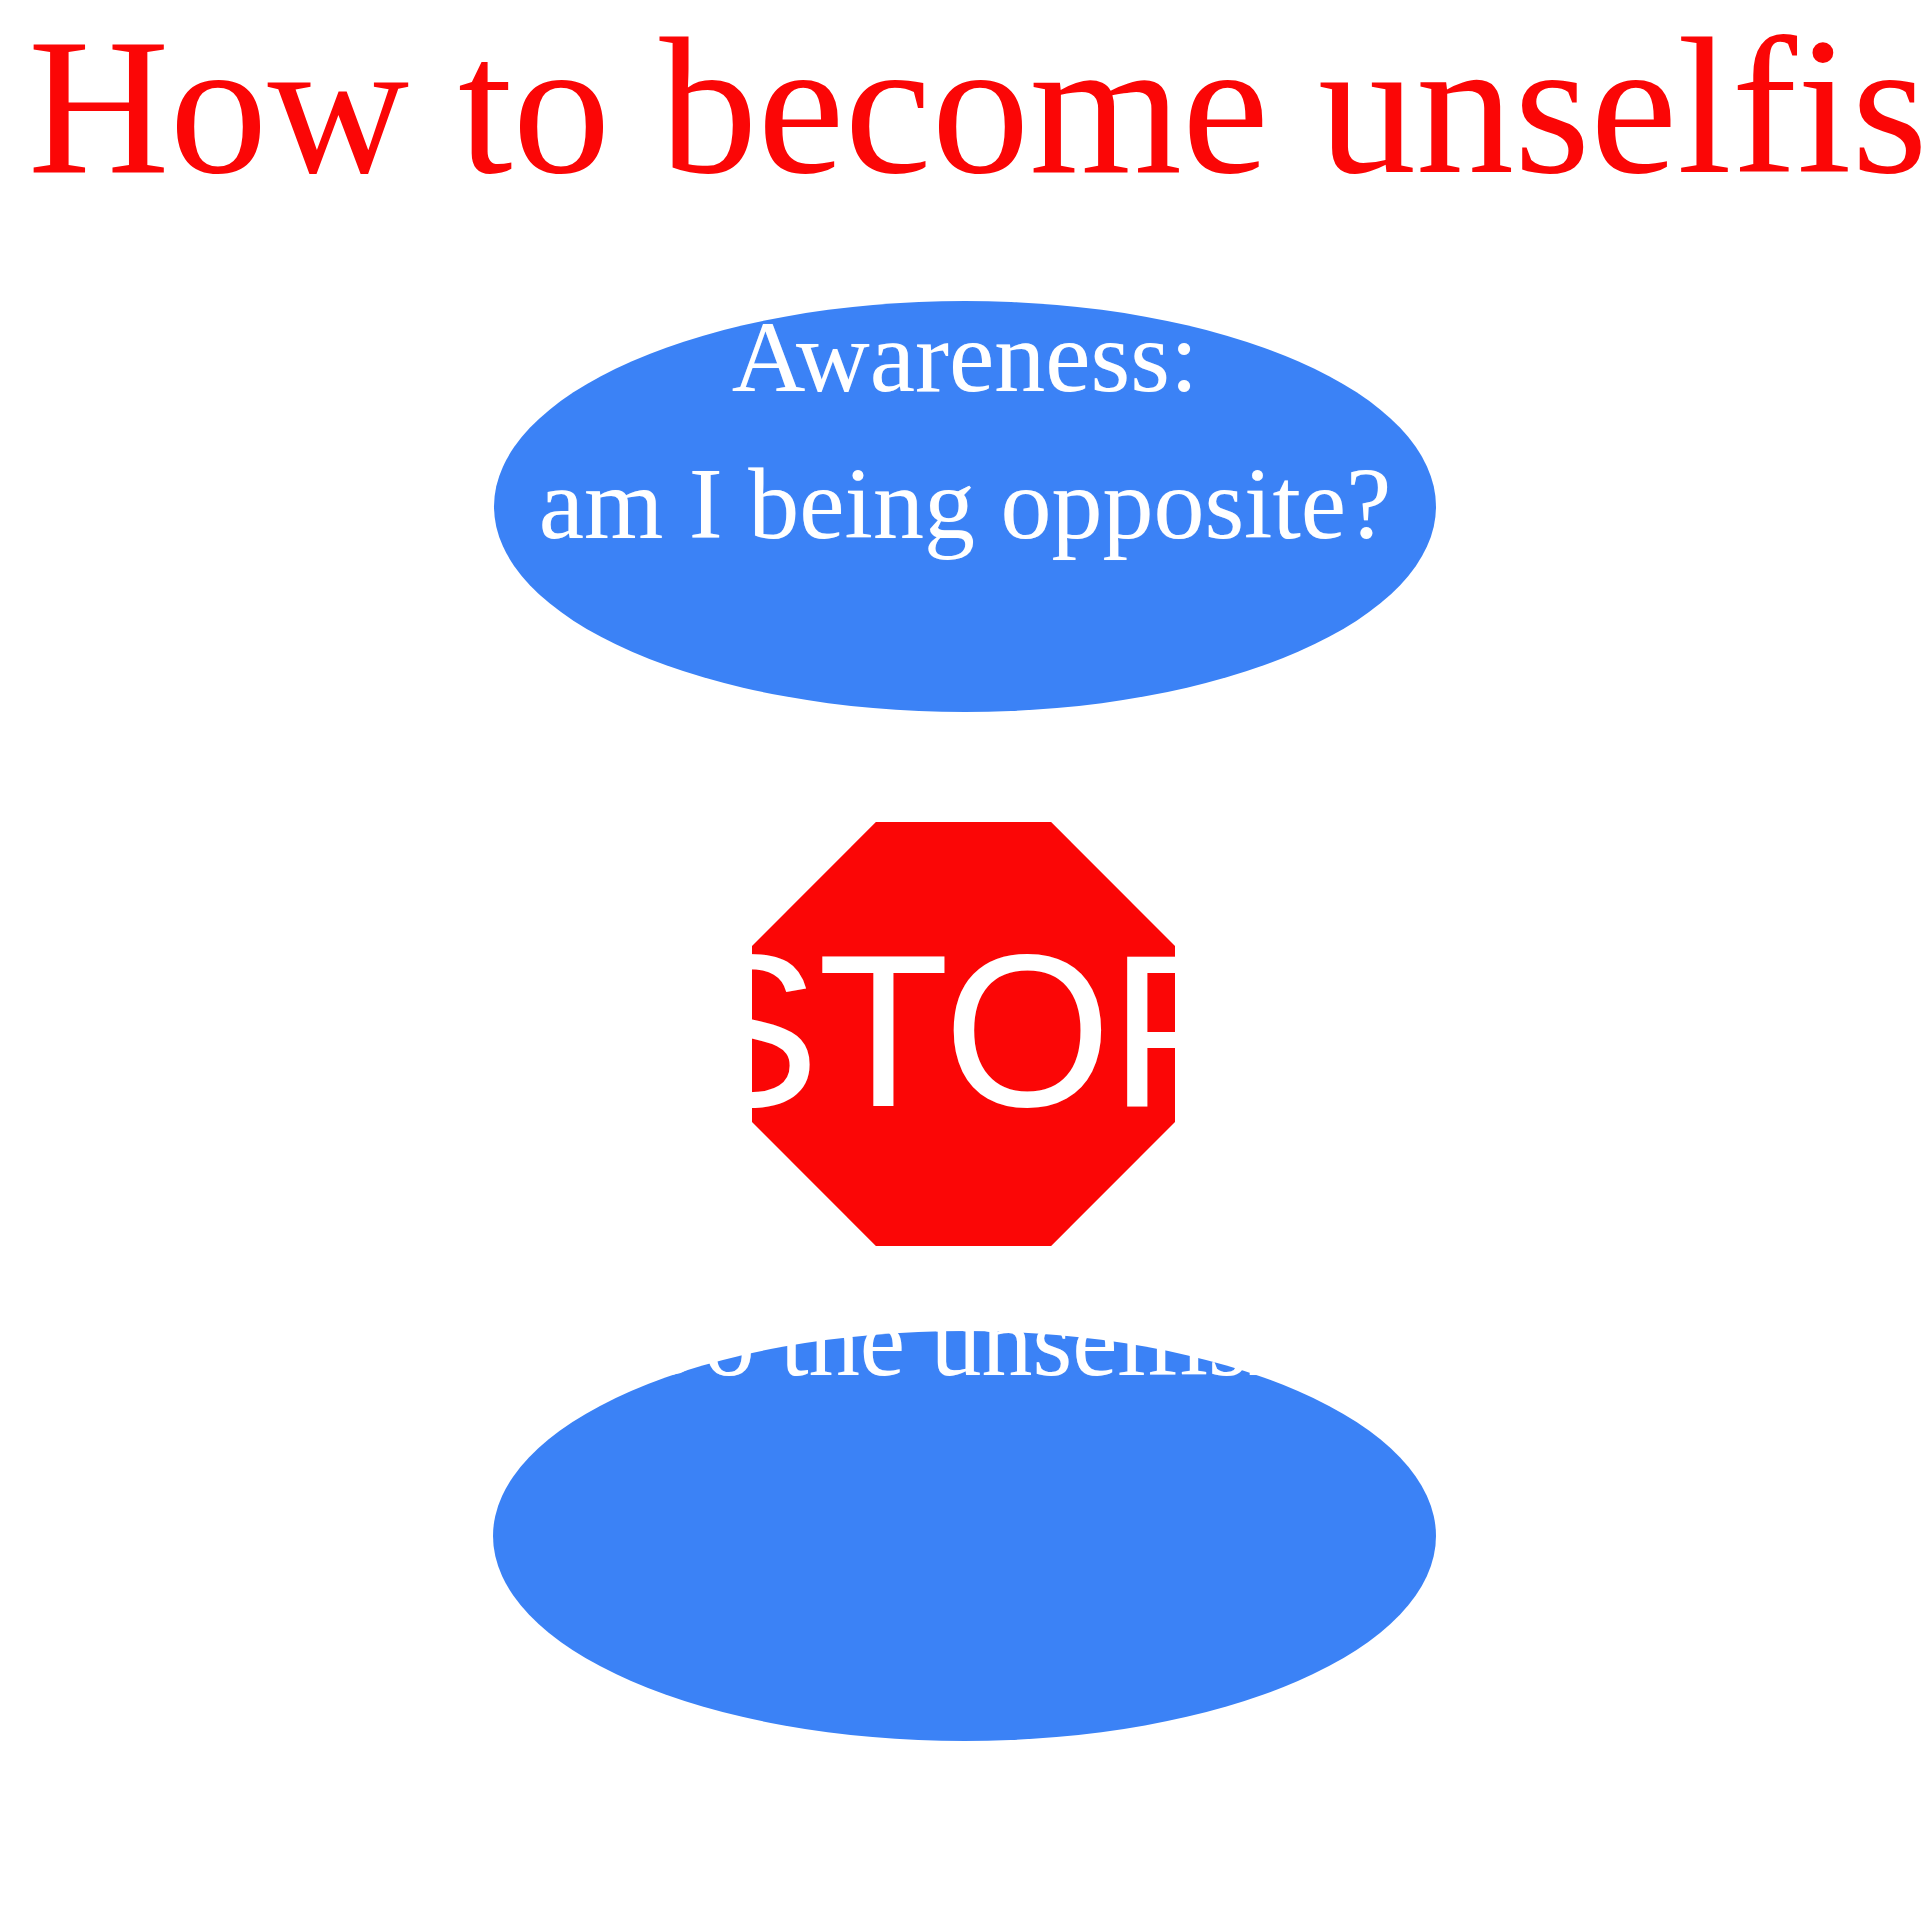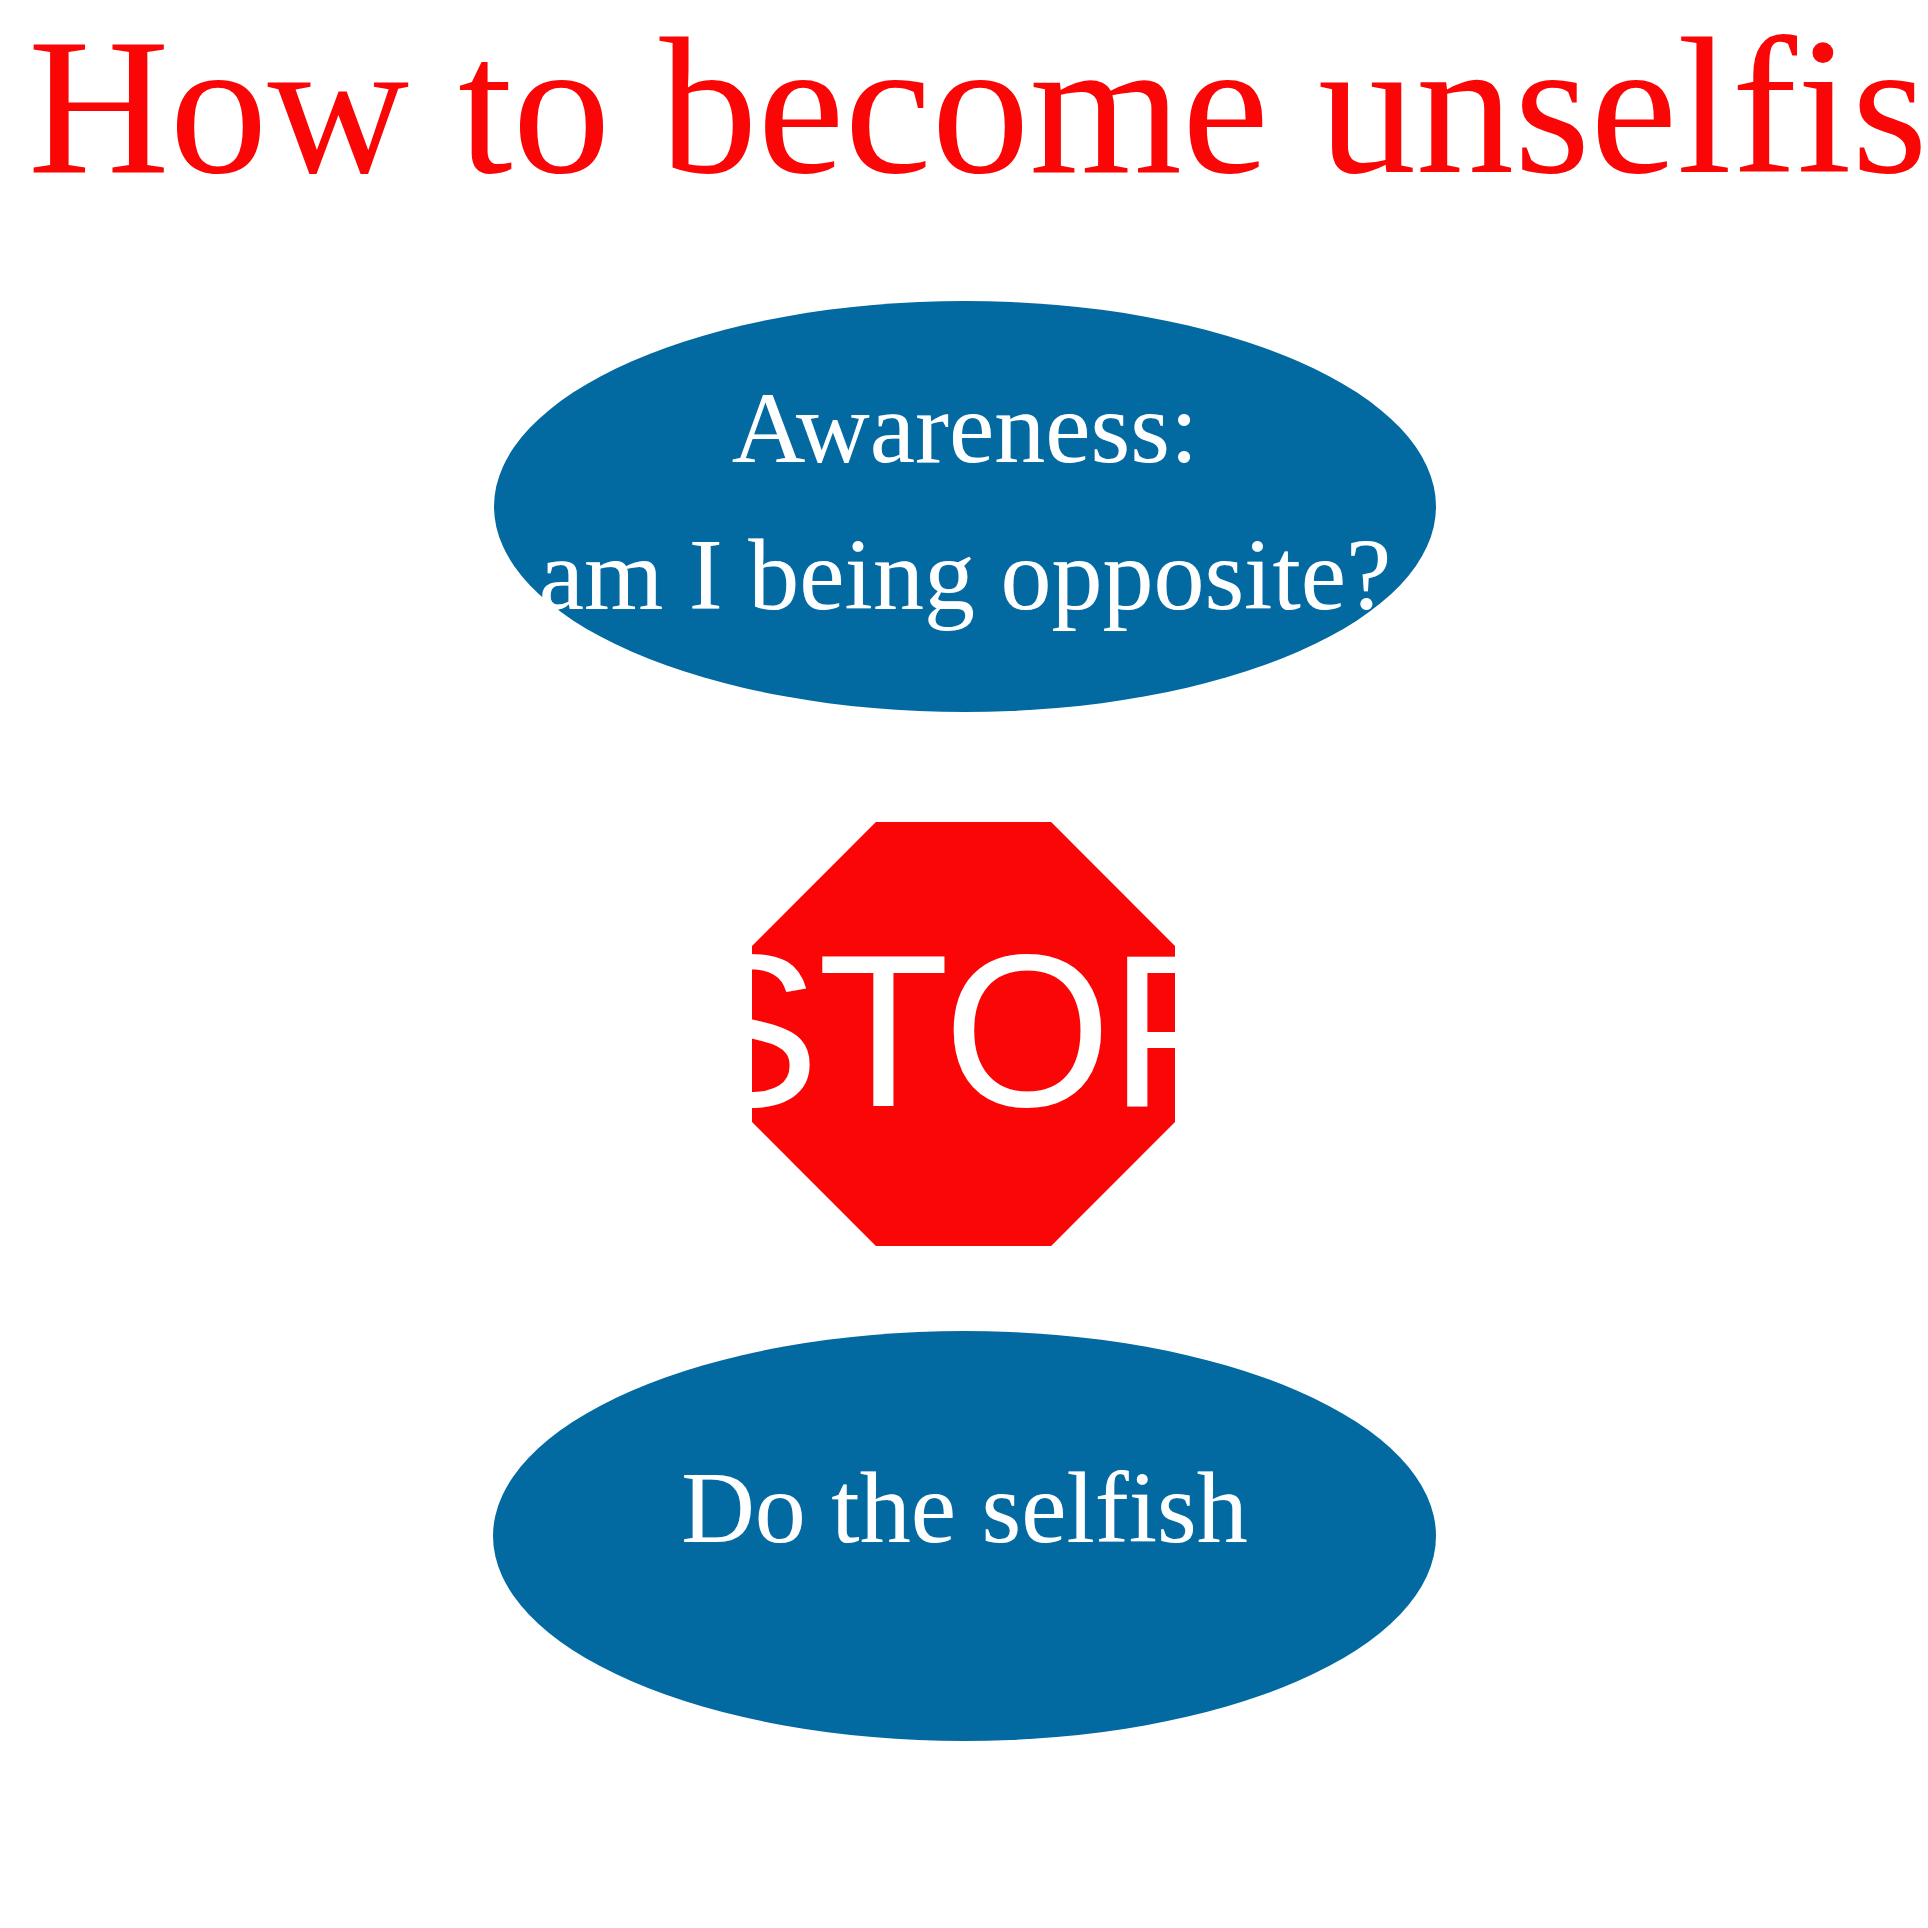--- a/index.html
+++ b/index.html
@@ -35,26 +35,26 @@
     font-weight: normal;
     letter-spacing: 0px;
     white-space: nowrap;
     transform: scaleX(1.0);
     transform-origin: left center;
   }
 
   
   .ellipse {
     position: absolute;
-    background: #0369a1;
+    background: #3b82f6;
     border-radius: 50%;
     display: flex;
     flex-direction: column;
     align-items: center;
-    justify-content: center;
+    justify-content: flex-start;
   }
 
   #ellipse-awareness {
     left: 494px;
     top: 301px;
     width: 942px;
     height: 411px;
   }
 
   #ellipse-opposite {
@@ -128,17 +128,17 @@
   </div>
 
   <div id="stop-sign">
     <svg viewBox="0 0 449 450" xmlns="http://www.w3.org/2000/svg">
       <polygon points="131.5,0 317.5,0 449,131.5 449,318.5 317.5,450 131.5,450 0,318.5 0,131.5" fill="#fb0606"></polygon>
     </svg>
     <div id="stop-label">STOP</div>
   </div>
 
   <div class="ellipse" id="ellipse-opposite">
-    <div class="ellipse-text" id="opposite-label">Do the selfish</div>
+    <div class="ellipse-text" id="opposite-label">Do the unselfish</div>
   </div>
 
 </div>
 
 
 </body></html>

